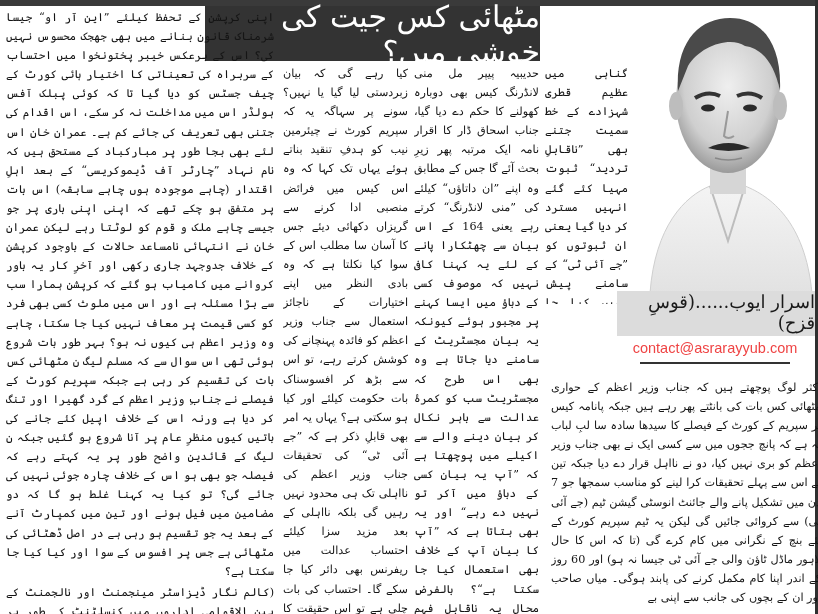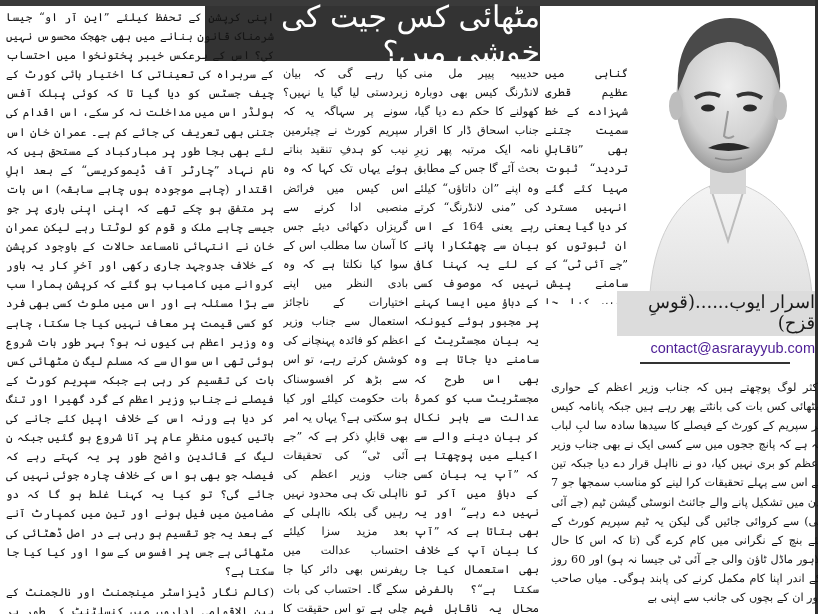--- a/index.html
+++ b/index.html
@@ -13,22 +13,22 @@
   .col { position:absolute; direction:rtl; text-align:justify; font-family:"DejaVu Serif", serif;
          font-size:11.2px; line-height:19.1px; color:#151515; overflow:hidden; }
   .col p { margin:0 0 0 0; text-indent:0; }
   .col-left { left:6px; top:8px; width:268px; height:606px; }
   .col-right { left:545px; top:64px; width:83px; height:240px; }
   .col-right-bottom { left:551px; top:378px; width:270px; height:236px; }
   .photo { position:absolute; left:640px; top:6px; width:175px; height:287px; background:#ffffff; overflow:hidden; }
   .byline-box { position:absolute; left:617px; top:291px; width:198px; height:45px; background:#dcdcdc;
          direction:rtl; display:flex; align-items:flex-start; justify-content:center;
          font-family:"DejaVu Serif", serif; font-size:18px; color:#1a1a1a; }
-  .email { position:absolute; left:615px; top:340px; width:200px; text-align:right;
-         font-family:"Liberation Sans", sans-serif; font-size:14.5px; color:#4c1d95; }
+  .email { position:absolute; left:615px; top:340px; width:200px; text-align:center;
+         font-family:"Liberation Sans", sans-serif; font-size:14.5px; color:#ef4444; }
   .email-rule { position:absolute; left:640px; top:362px; width:150px; height:2px; background:#333; }
 </style>
 </head>
 <body>
 
 <div class="top-rule"></div>
 <div class="right-rule"></div>
 
 <div class="headline-banner">
   <span>مٹھائی کس جیت کی خوشی میں؟</span>

